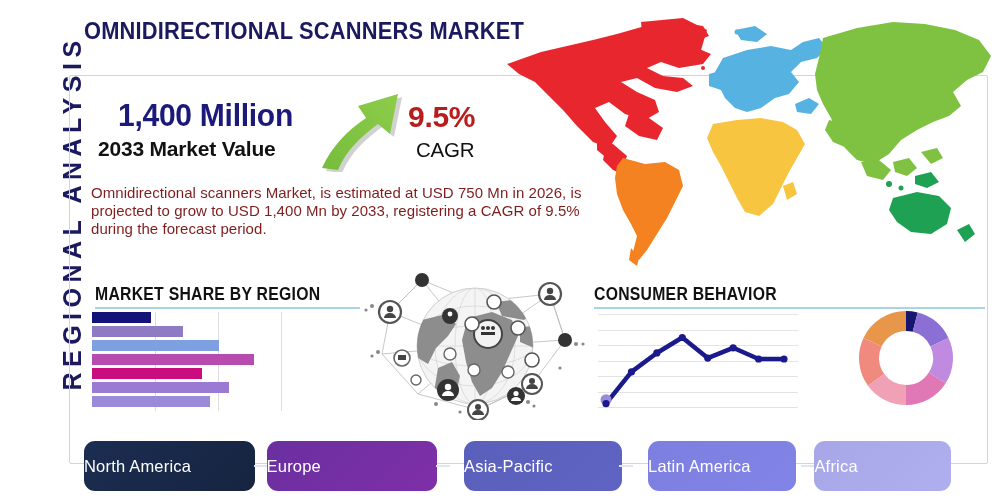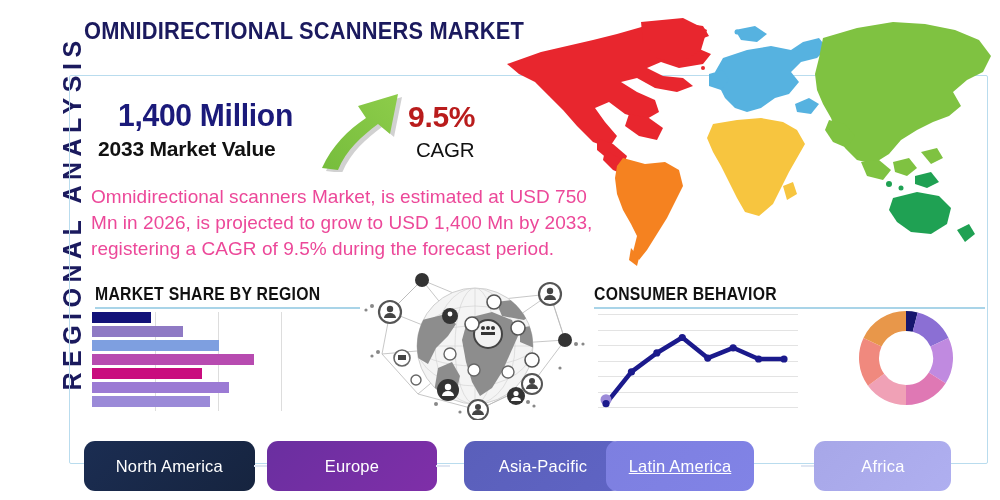--- a/index.html
+++ b/index.html
@@ -68,21 +68,21 @@
     position:absolute;left:416px;top:138px;
     font-size:20.5px;font-weight:400;color:#111;
     white-space:nowrap;letter-spacing:-.2px;
   }
   .growth-arrow{position:absolute;left:318px;top:84px;width:86px;height:88px;}
 
   
   .body-text{
     position:absolute;left:91px;top:184px;
     width:512px;
-    font-size:19px;line-height:26px;color:#ec4899;
+    font-size:15px;line-height:18px;color:#7f1d1d;
     letter-spacing:.05px;
   }
 
   
   .world-map{position:absolute;left:497px;top:12px;width:503px;height:262px;}
 
   
   .sec-head{
     position:absolute;
     font-size:17.5px;font-weight:700;color:#111;
@@ -103,21 +103,21 @@
   .linechart{position:absolute;left:598px;top:308px;width:200px;height:106px;}
   .ln-grid{position:absolute;left:0;width:200px;height:1px;background:#e3e3e3;}
 
   
   .donut{position:absolute;left:854px;top:306px;width:104px;height:104px;}
 
   
   .region-bar{position:absolute;left:84px;top:441px;width:901px;height:50px;}
   .region-btn{
     position:absolute;top:0;height:50px;border-radius:11px;
-    display:flex;align-items:center;justify-content:center;
+    display:flex;align-items:center;
     color:#ffffff;font-size:16.5px;letter-spacing:.2px;
     white-space:nowrap;
   }
   .region-conn{position:absolute;top:24px;height:2px;background:#dfe6f2;}
 </style>
 </head>
 <body>
 
 <div id="root">
 
@@ -368,21 +368,21 @@
         </div>
         <div class="region-conn" style="left: 169.6px; width: 14px;"></div>
         <div class="region-btn" style="left: 182.6px; width: 170.6px; background: linear-gradient(135deg, rgb(106, 47, 160), rgb(127, 47, 168));">
           <span>Europe</span>
         </div>
         <div class="region-conn" style="left: 352.2px; width: 14px;"></div>
         <div class="region-btn" style="left: 380px; width: 158px; background: linear-gradient(135deg, rgb(90, 95, 186), rgb(95, 100, 196));">
           <span>Asia-Pacific</span>
         </div>
         <div class="region-conn" style="left: 534.8px; width: 14px;"></div>
-        <div class="region-btn" style="left: 522px; width: 148px; background: linear-gradient(135deg, rgb(125, 127, 224), rgb(129, 131, 230)); text-decoration: underline;">
+        <div class="region-btn" style="left: 564px; width: 148px; background: linear-gradient(135deg, rgb(125, 127, 224), rgb(129, 131, 230));">
           <span>Latin America</span>
         </div>
         <div class="region-conn" style="left: 717.4px; width: 14px;"></div>
         <div class="region-btn" style="left: 730.4px; width: 137px; background: linear-gradient(135deg, rgb(167, 167, 232), rgb(175, 175, 240));">
           <span>Africa</span>
         </div>
       </div>
   </div>
 
 </div>

